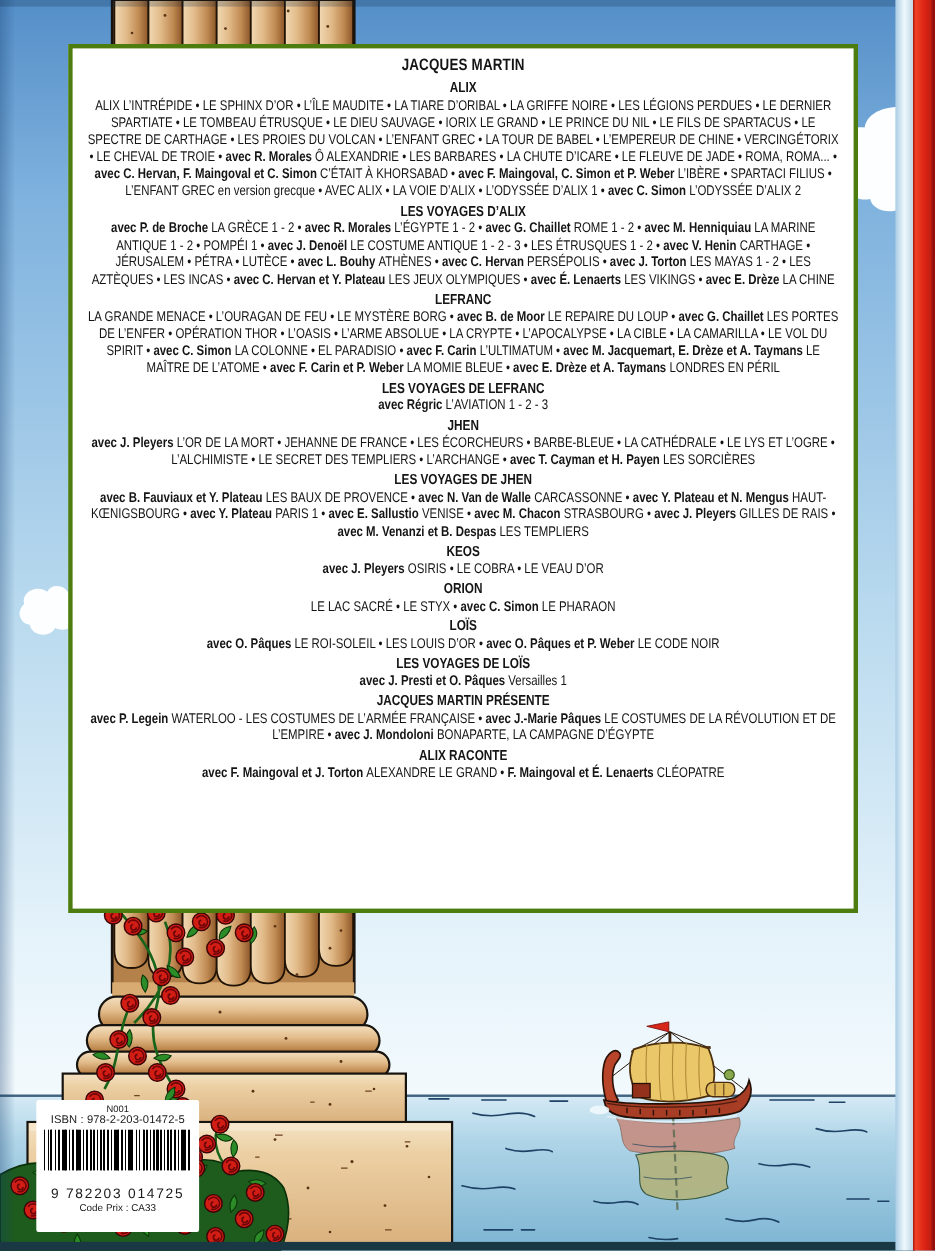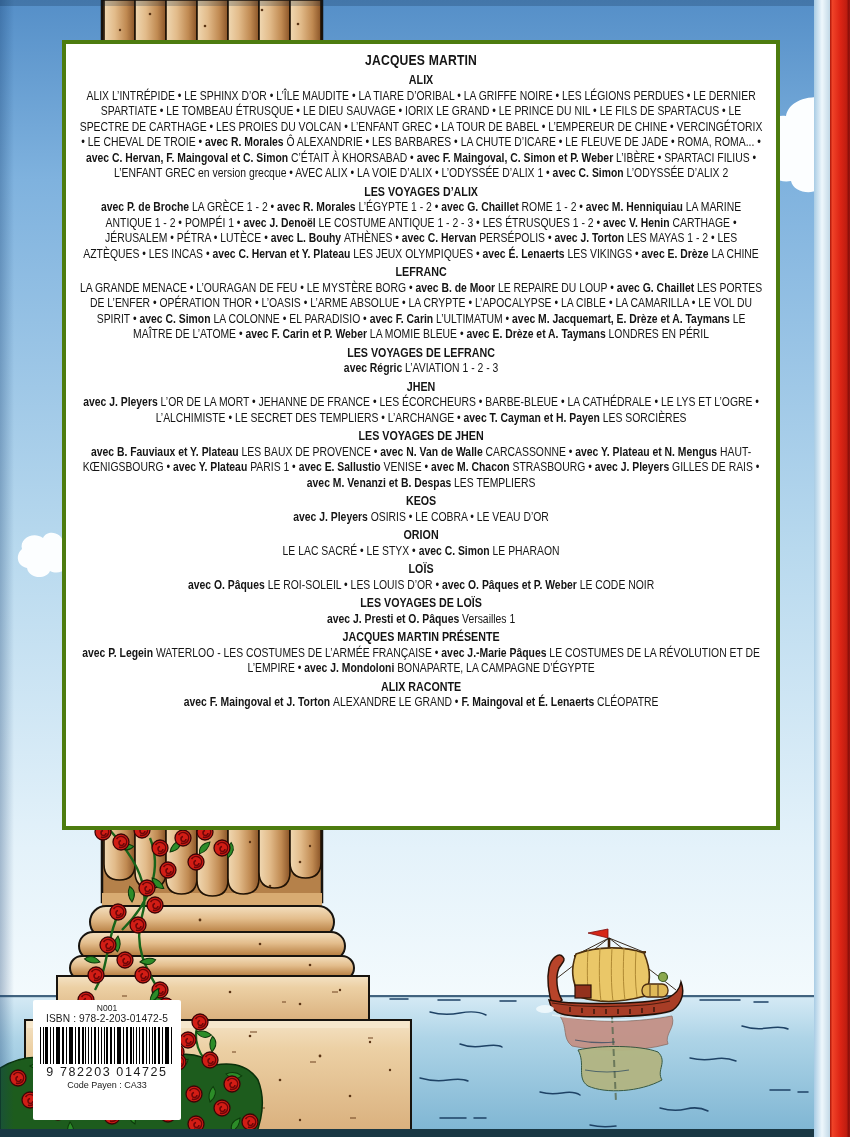--- a/index.html
+++ b/index.html
@@ -30,21 +30,21 @@
     background:#ffffff;border-radius:2px;z-index:3;text-align:center;color:#1a1a1a;
   }
   .bc-n001{font-size:8.5px;padding-top:3px;line-height:10px;}
   .bc-isbn{font-size:10.2px;line-height:12px;letter-spacing:.1px;}
   .bc-bars{
     height:37px;margin:2px 7px 0 7px;background-color:#fff;
     background-image:
       repeating-linear-gradient(90deg,#000 0 1.3px,rgba(0,0,0,0) 1.3px 3.2px),
       repeating-linear-gradient(90deg,rgba(0,0,0,0) 0 5.3px,#000 5.3px 7.5px,rgba(0,0,0,0) 7.5px 12.1px);
   }
-  .bc-digits{font-size:12.5px;line-height:14px;letter-spacing:1.6px;margin-top:1px;white-space:nowrap;}
+  .bc-digits{font-size:12.5px;line-height:14px;letter-spacing:1.6px;margin-top:14px;white-space:nowrap;}
   .bc-prix{font-size:9px;line-height:11px;margin-top:1px;}
 </style>
 </head>
 <body>
 
 <svg id="art" width="850" height="1137" viewBox="0 0 850 1137">
   <defs>
     <linearGradient id="skyGrad" x1="0" y1="0" x2="0" y2="1">
       <stop offset="0" stop-color="#558fc8"></stop>
         <stop offset="0.18" stop-color="#7fb2de"></stop>
@@ -342,14 +342,14 @@
         </div>
       </div>
   </div>
 </div>
 
 <div class="barcode">
   <div class="bc-n001">N001</div>
   <div class="bc-isbn">ISBN : 978-2-203-01472-5</div>
   <div class="bc-bars"></div>
   <div class="bc-digits">9 782203 014725</div>
-  <div class="bc-prix">Code Payen : CA33</div>
+  <div class="bc-prix">Code Prix : CA33</div>
 </div>
 
 </body></html>

